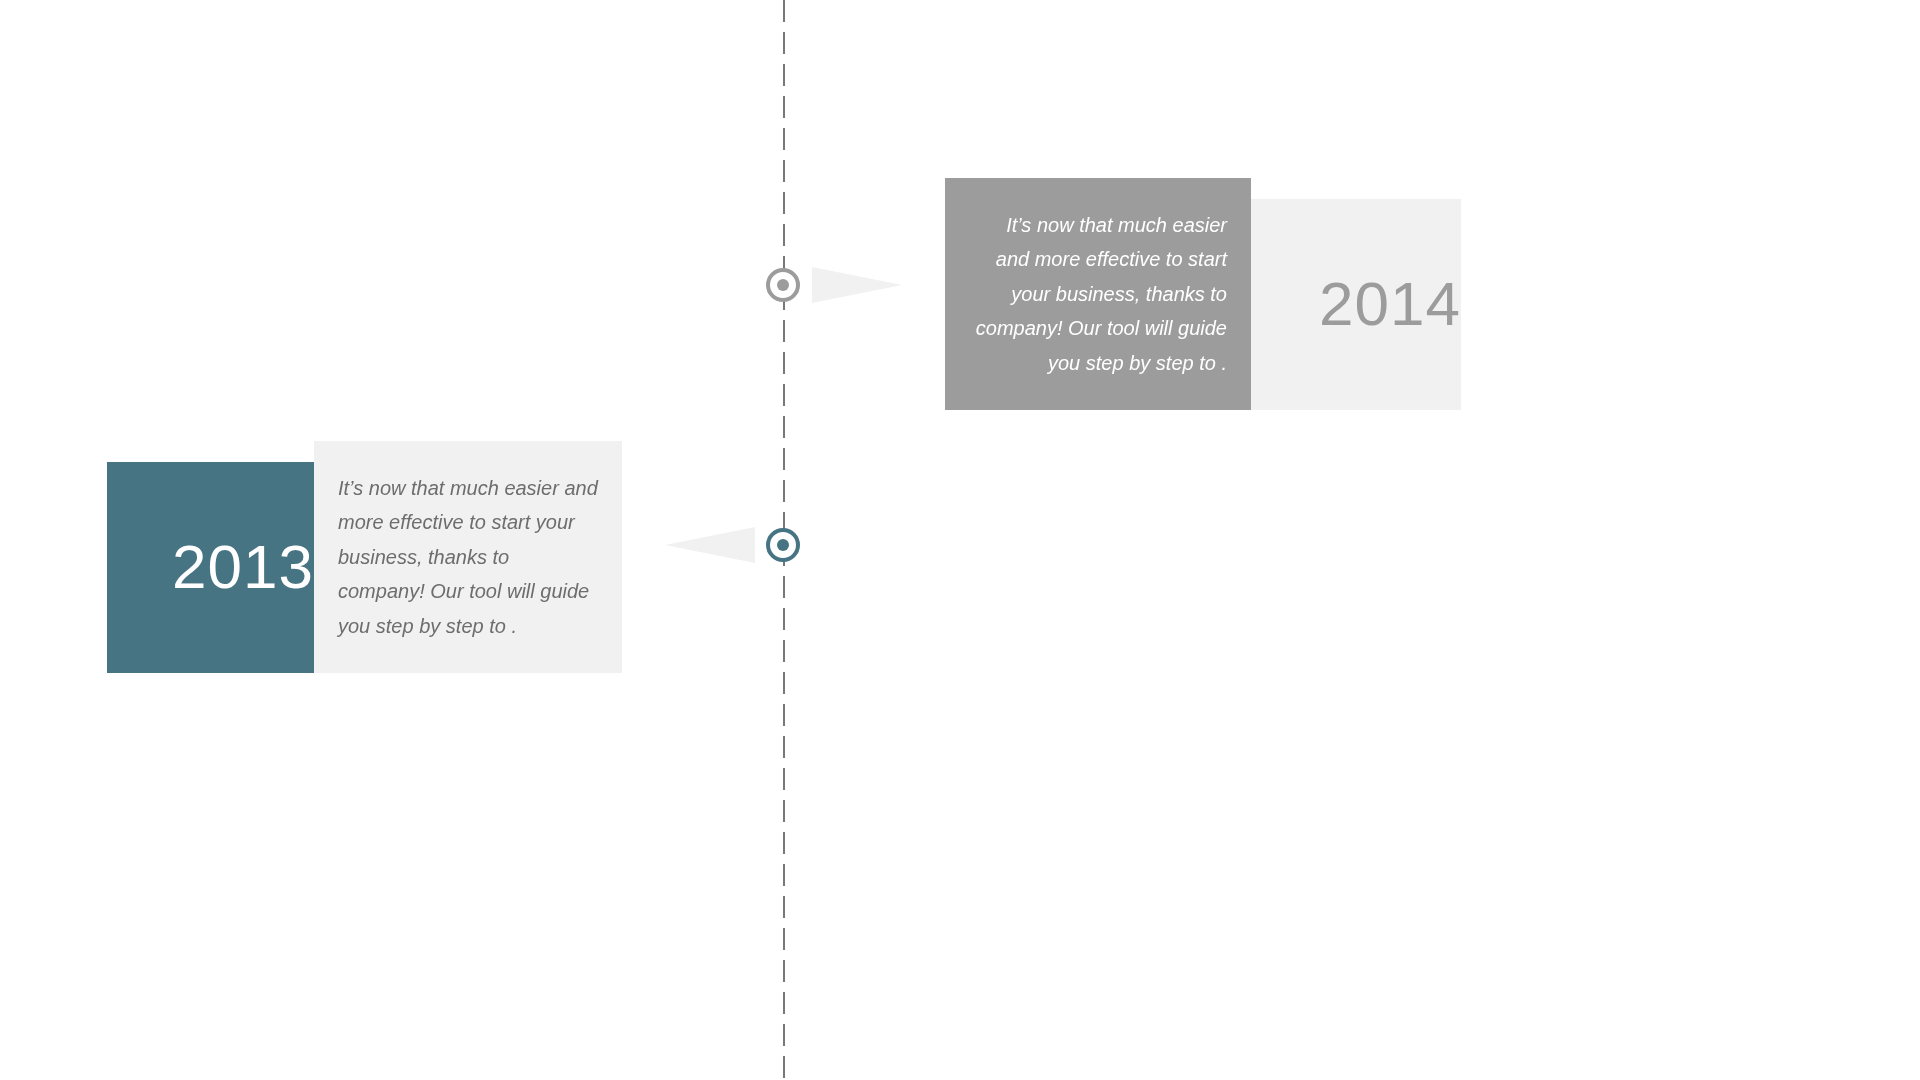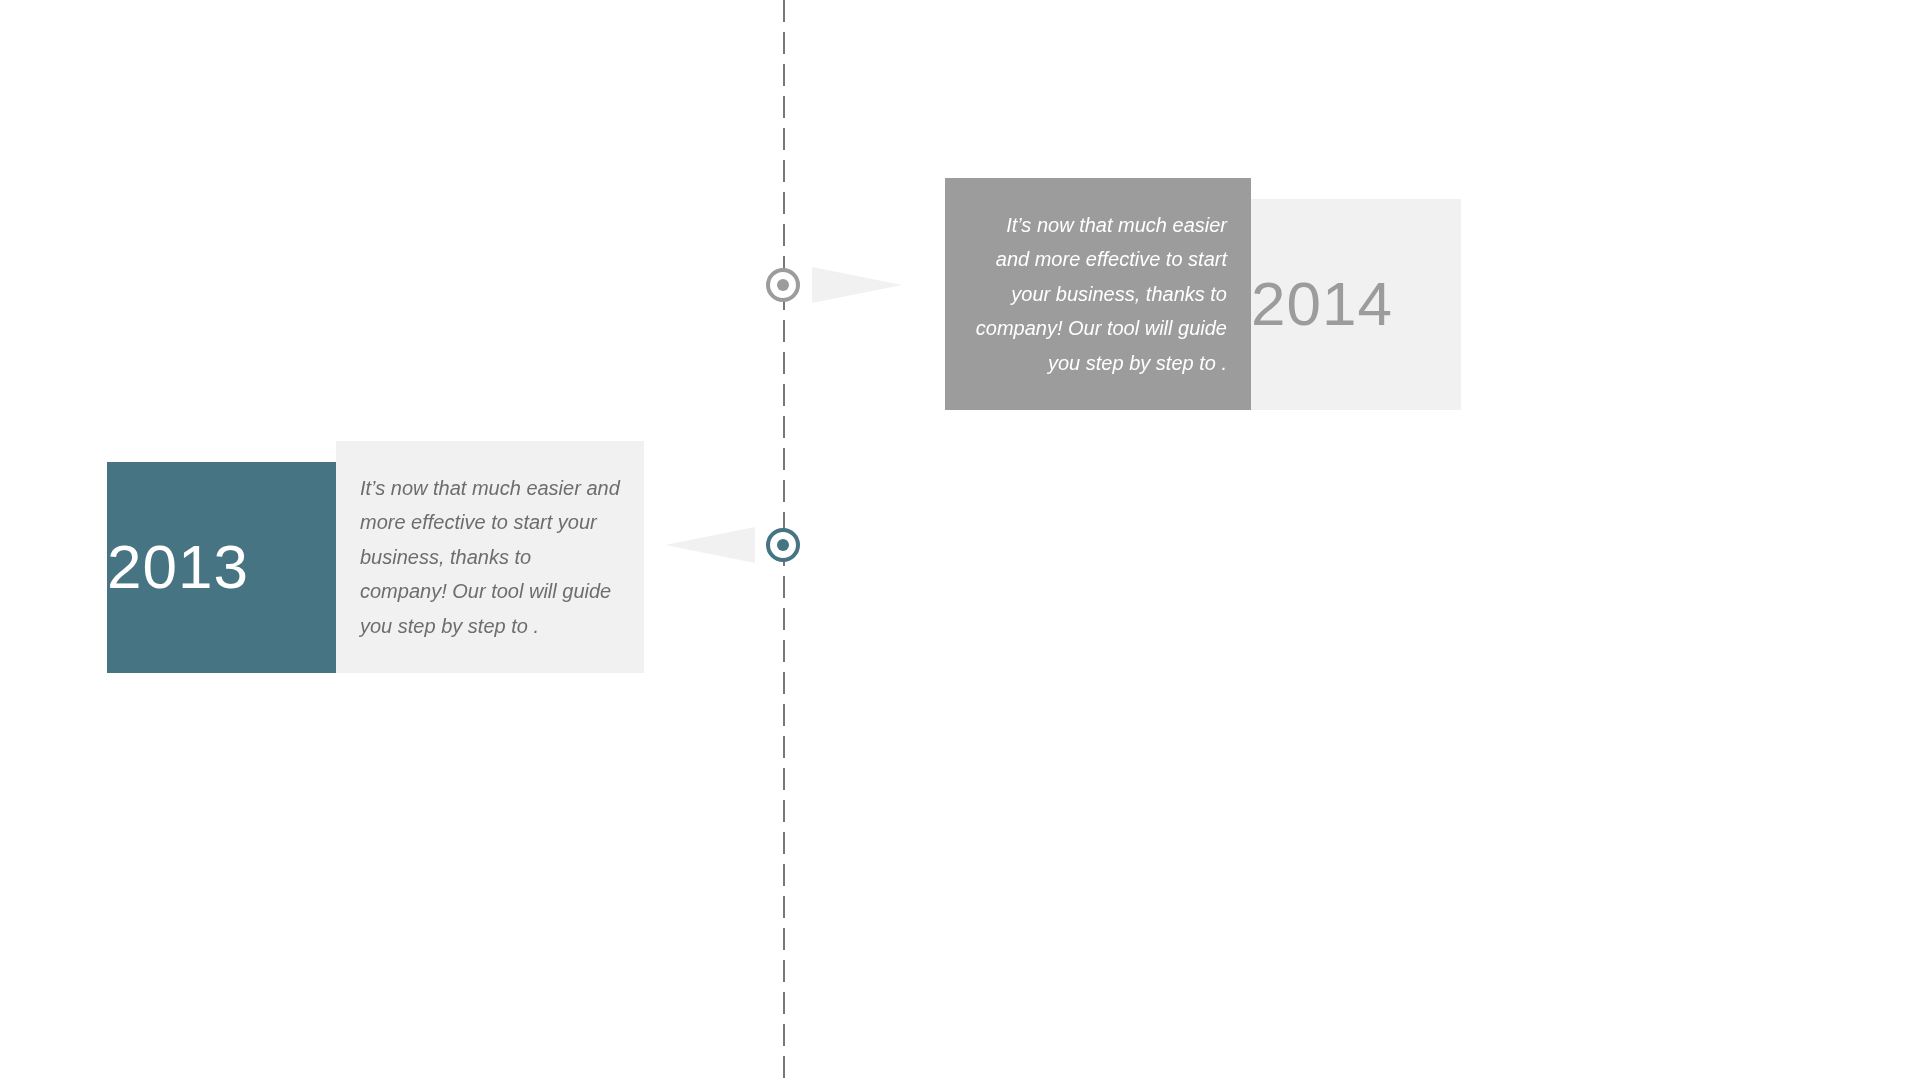--- a/index.html
+++ b/index.html
@@ -82,21 +82,21 @@
   }
 
   
   .card {
     position: absolute;
     display: flex;
   }
   .year-box {
     display: flex;
     align-items: center;
-    justify-content: flex-start;
+    justify-content: flex-end;
     box-sizing: border-box;
     margin-top: 21px;
   }
   .year-label {
     font-size: 62px;
     font-weight: 400;
     letter-spacing: 1px;
     line-height: 1;
   }
   .text-box {
@@ -122,21 +122,21 @@
     text-align: right;
   }
   .entry-right .year-box {
     width: 210px;
     background: #f1f1f1;
   }
   .entry-right .year-label { color: #9c9c9c; }
 
   
   .entry-left .year-box {
-    width: 229px;
+    width: 207px;
     background: #477483;
   }
   .entry-left .year-label { color: #ffffff; }
   .entry-left .text-box {
     width: 308px;
     background: #f1f1f1;
     padding: 30px 24px;
   }
   .entry-left .desc {
     color: #6d6d6d;

